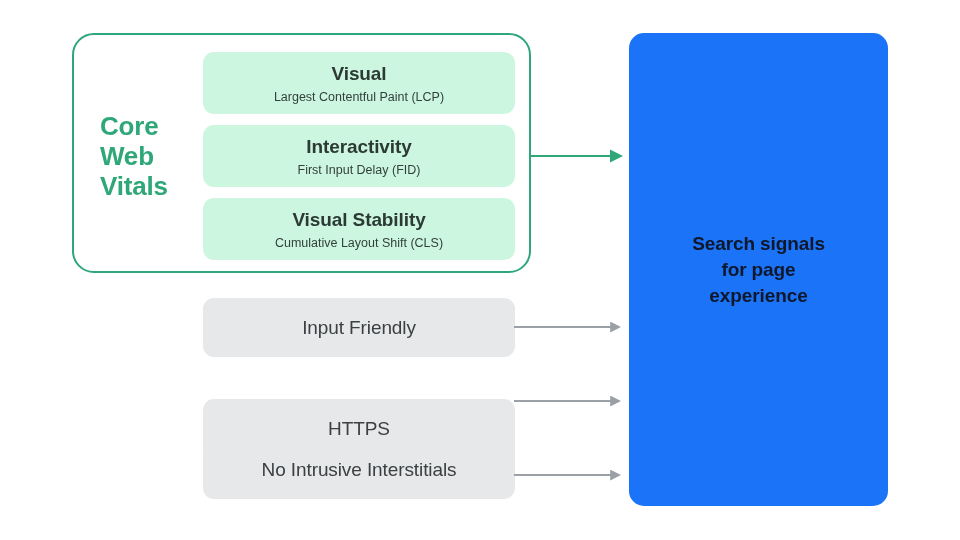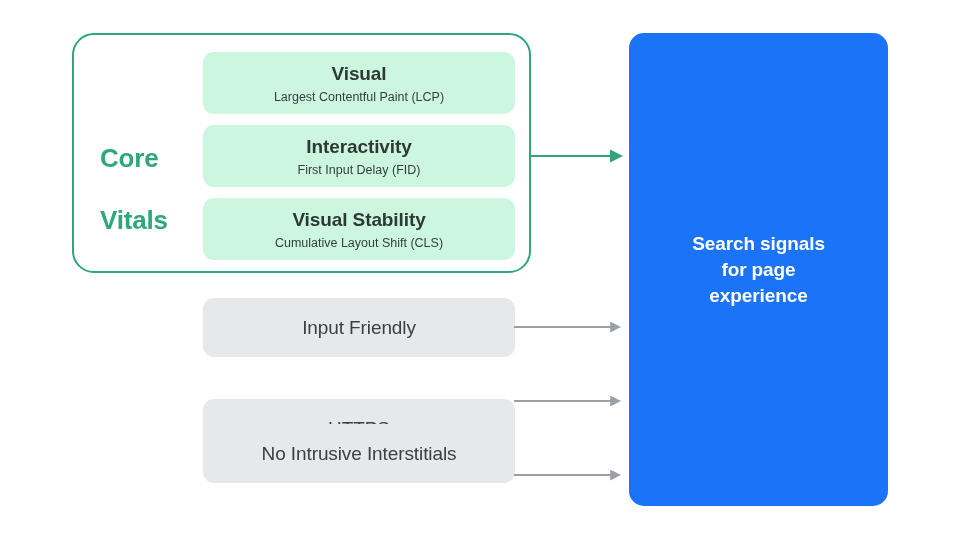--- a/index.html
+++ b/index.html
@@ -42,21 +42,21 @@
     left: 100px;
     top: 111px;
     width: 95px;
     color: #2FA779;
     font-size: 26px;
     font-weight: bold;
     line-height: 30px;
     letter-spacing: -0.2px;
     text-align: left;
   }
-  .cwv-label span { display: block; margin-top: 32px; }
+  .cwv-label span { display: block; }
 
   
   .metric-card {
     position: absolute;
     left: 203px;
     width: 312px;
     height: 62px;
     background: #CDF6E1;
     border-radius: 11px;
     box-sizing: border-box;
@@ -91,21 +91,21 @@
     width: 312px;
     height: 59px;
     background: #E7E8E9;
     border-radius: 11px;
     display: flex;
     align-items: center;
     justify-content: center;
   }
   .gray-card.g1 { top: 298px; }
   .gray-card.g2 { top: 372px; margin-top: 27px; }
-  .gray-card.g3 { top: 424px; }
+  .gray-card.g3 { top: 440px; }
 
   .gray-label {
     font-size: 19px;
     font-weight: normal;
     color: #3C4043;
     letter-spacing: -0.1px;
   }
 
   
   .blue-panel {
@@ -114,21 +114,21 @@
     top: 33px;
     width: 259px;
     height: 473px;
     background: #1B73F8;
     border-radius: 15px;
     display: flex;
     align-items: center;
     justify-content: center;
   }
   .blue-text {
-    color: #ffffff;
+    color: #0f172a;
     font-size: 19px;
     font-weight: bold;
     line-height: 26px;
     text-align: center;
     letter-spacing: -0.1px;
     white-space: pre-line;
   }
 
   
   .arrows {
@@ -141,20 +141,21 @@
 </style>
 </head>
 <body>
 
 <div id="stage">
 
   <div class="cwv-container"></div>
 
   <div class="cwv-label">
     <span>Core</span>
+    <span>Web</span>
     <span>Vitals</span>
   </div>
 
   <div class="metric-card c1">
     <div class="metric-title">Visual</div>
     <div class="metric-sub">Largest Contentful Paint (LCP)</div>
   </div>
 
   <div class="metric-card c2">
     <div class="metric-title">Interactivity</div>

